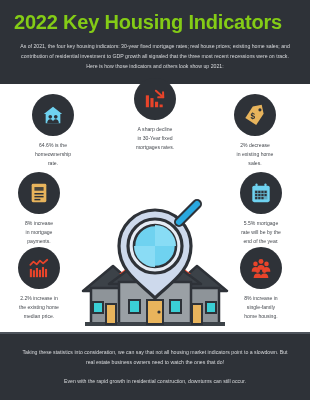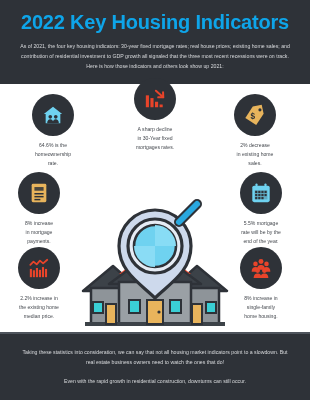--- a/index.html
+++ b/index.html
@@ -23,24 +23,24 @@
     position: relative;
   }
 
   
   .header {
     background: #2e3238;
     padding: 12px 14px 13px 14px;
     box-sizing: border-box;
   }
   .header-title {
-    color: #0ea5e9;
+    color: #84cc16;
     font-size: 20px;
     font-weight: bold;
-    text-align: center;
+    text-align: left;
     letter-spacing: -0.2px;
     margin: 0 0 8px 0;
     line-height: 1.05;
   }
   .header-subtitle {
     color: #d8dadd;
     font-size: 5.2px;
     line-height: 1.95;
     text-align: center;
     margin: 0;

